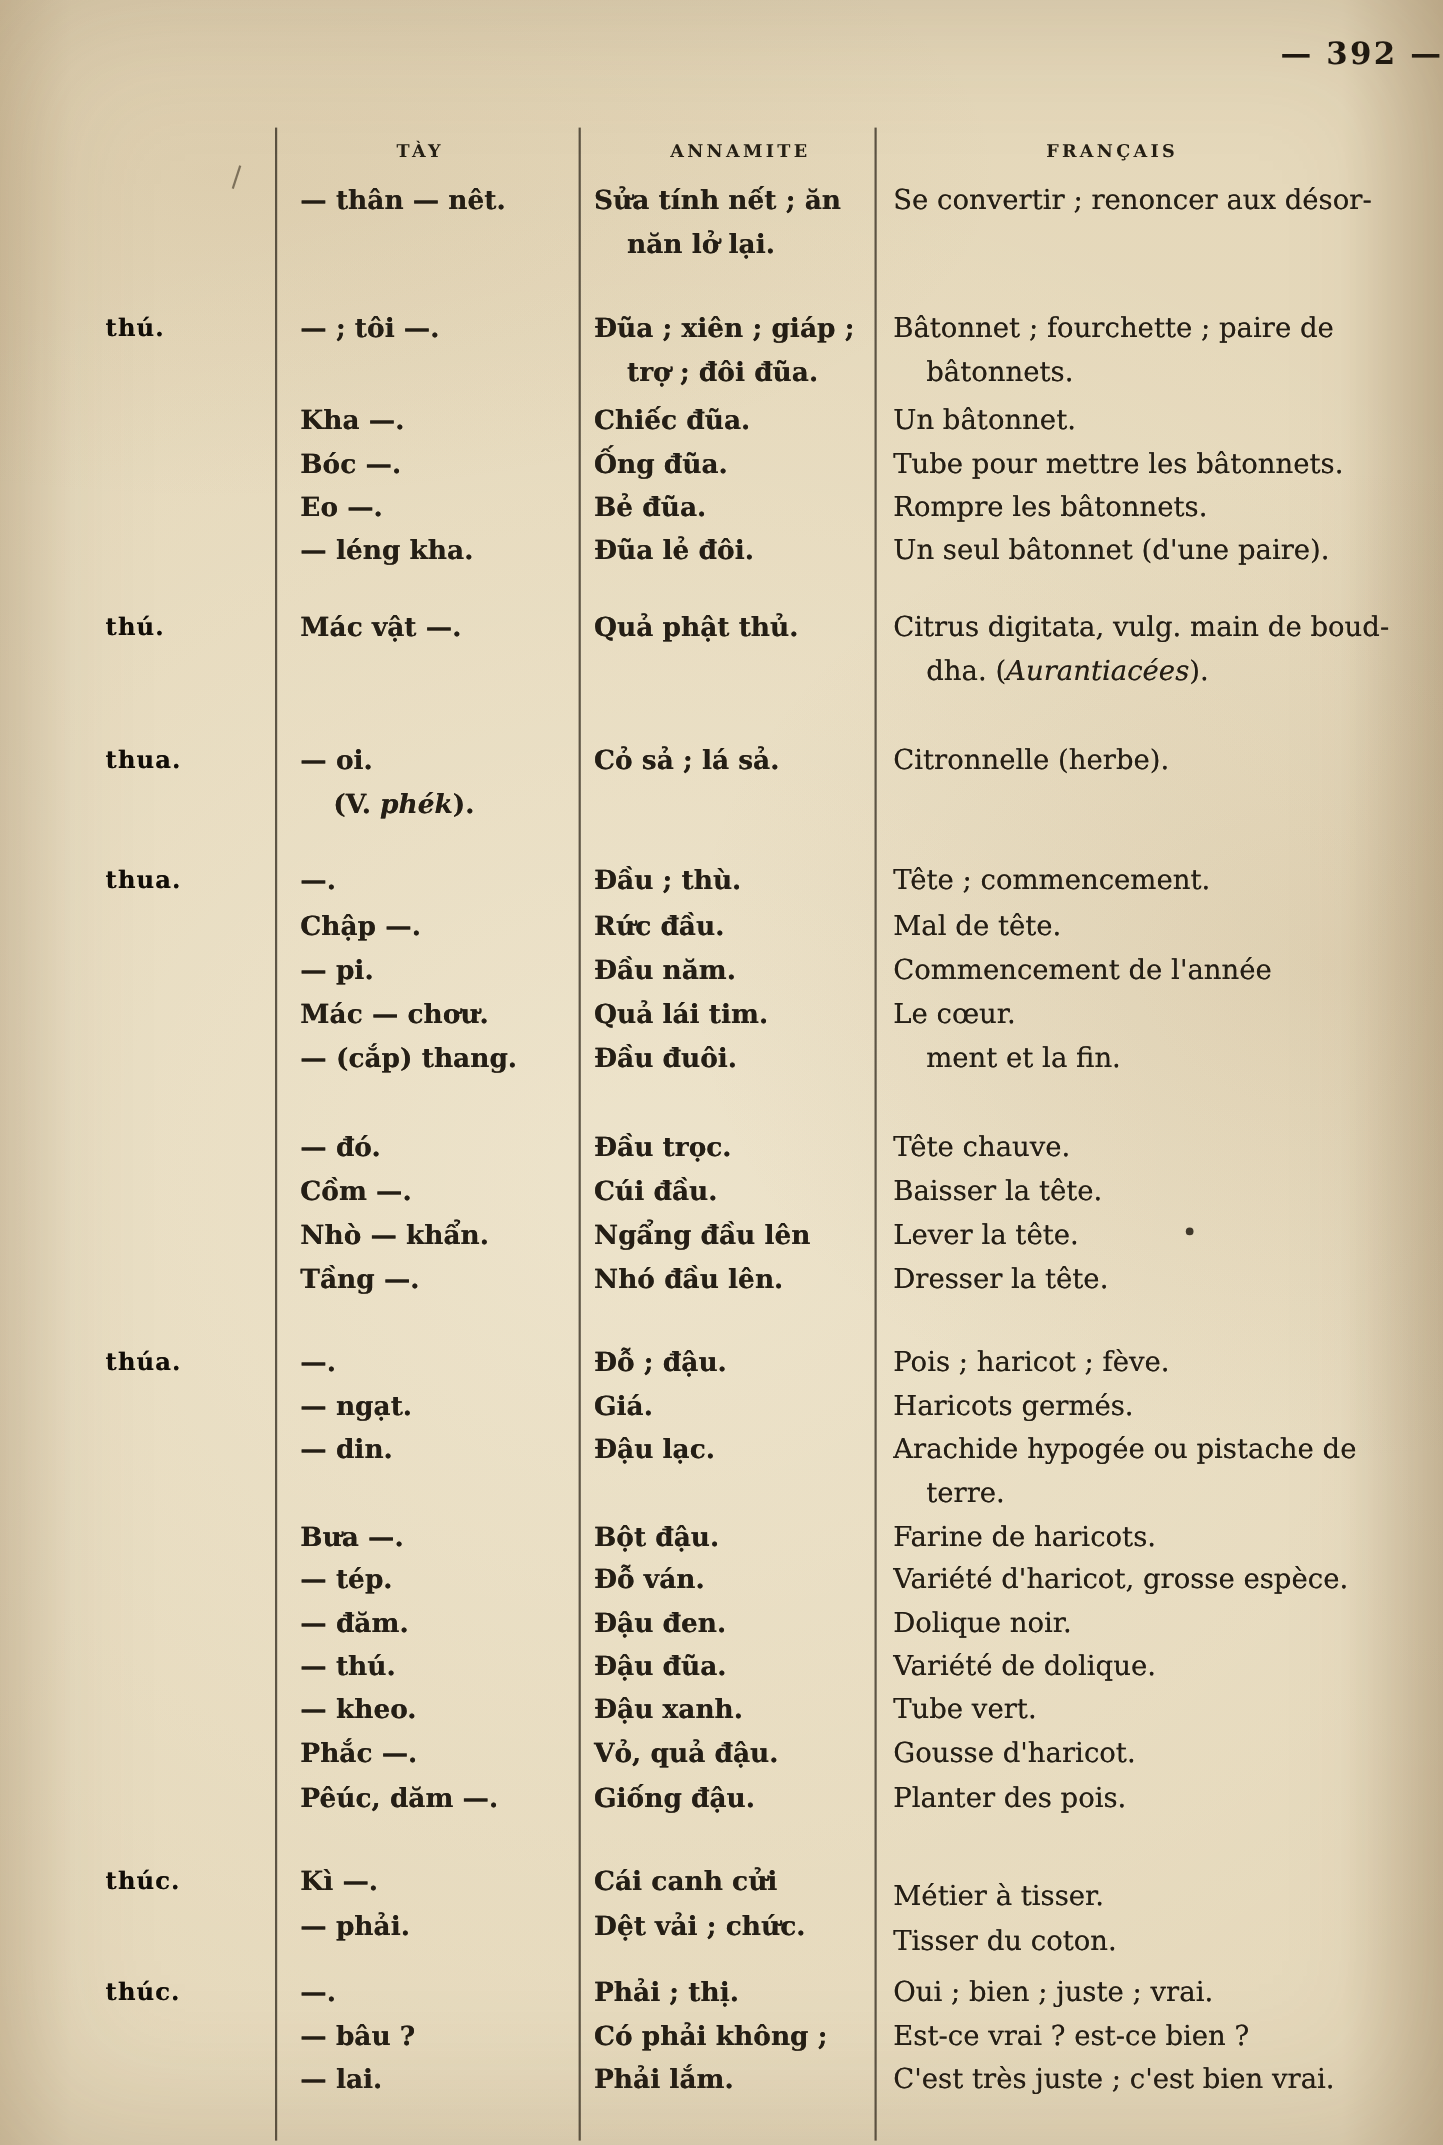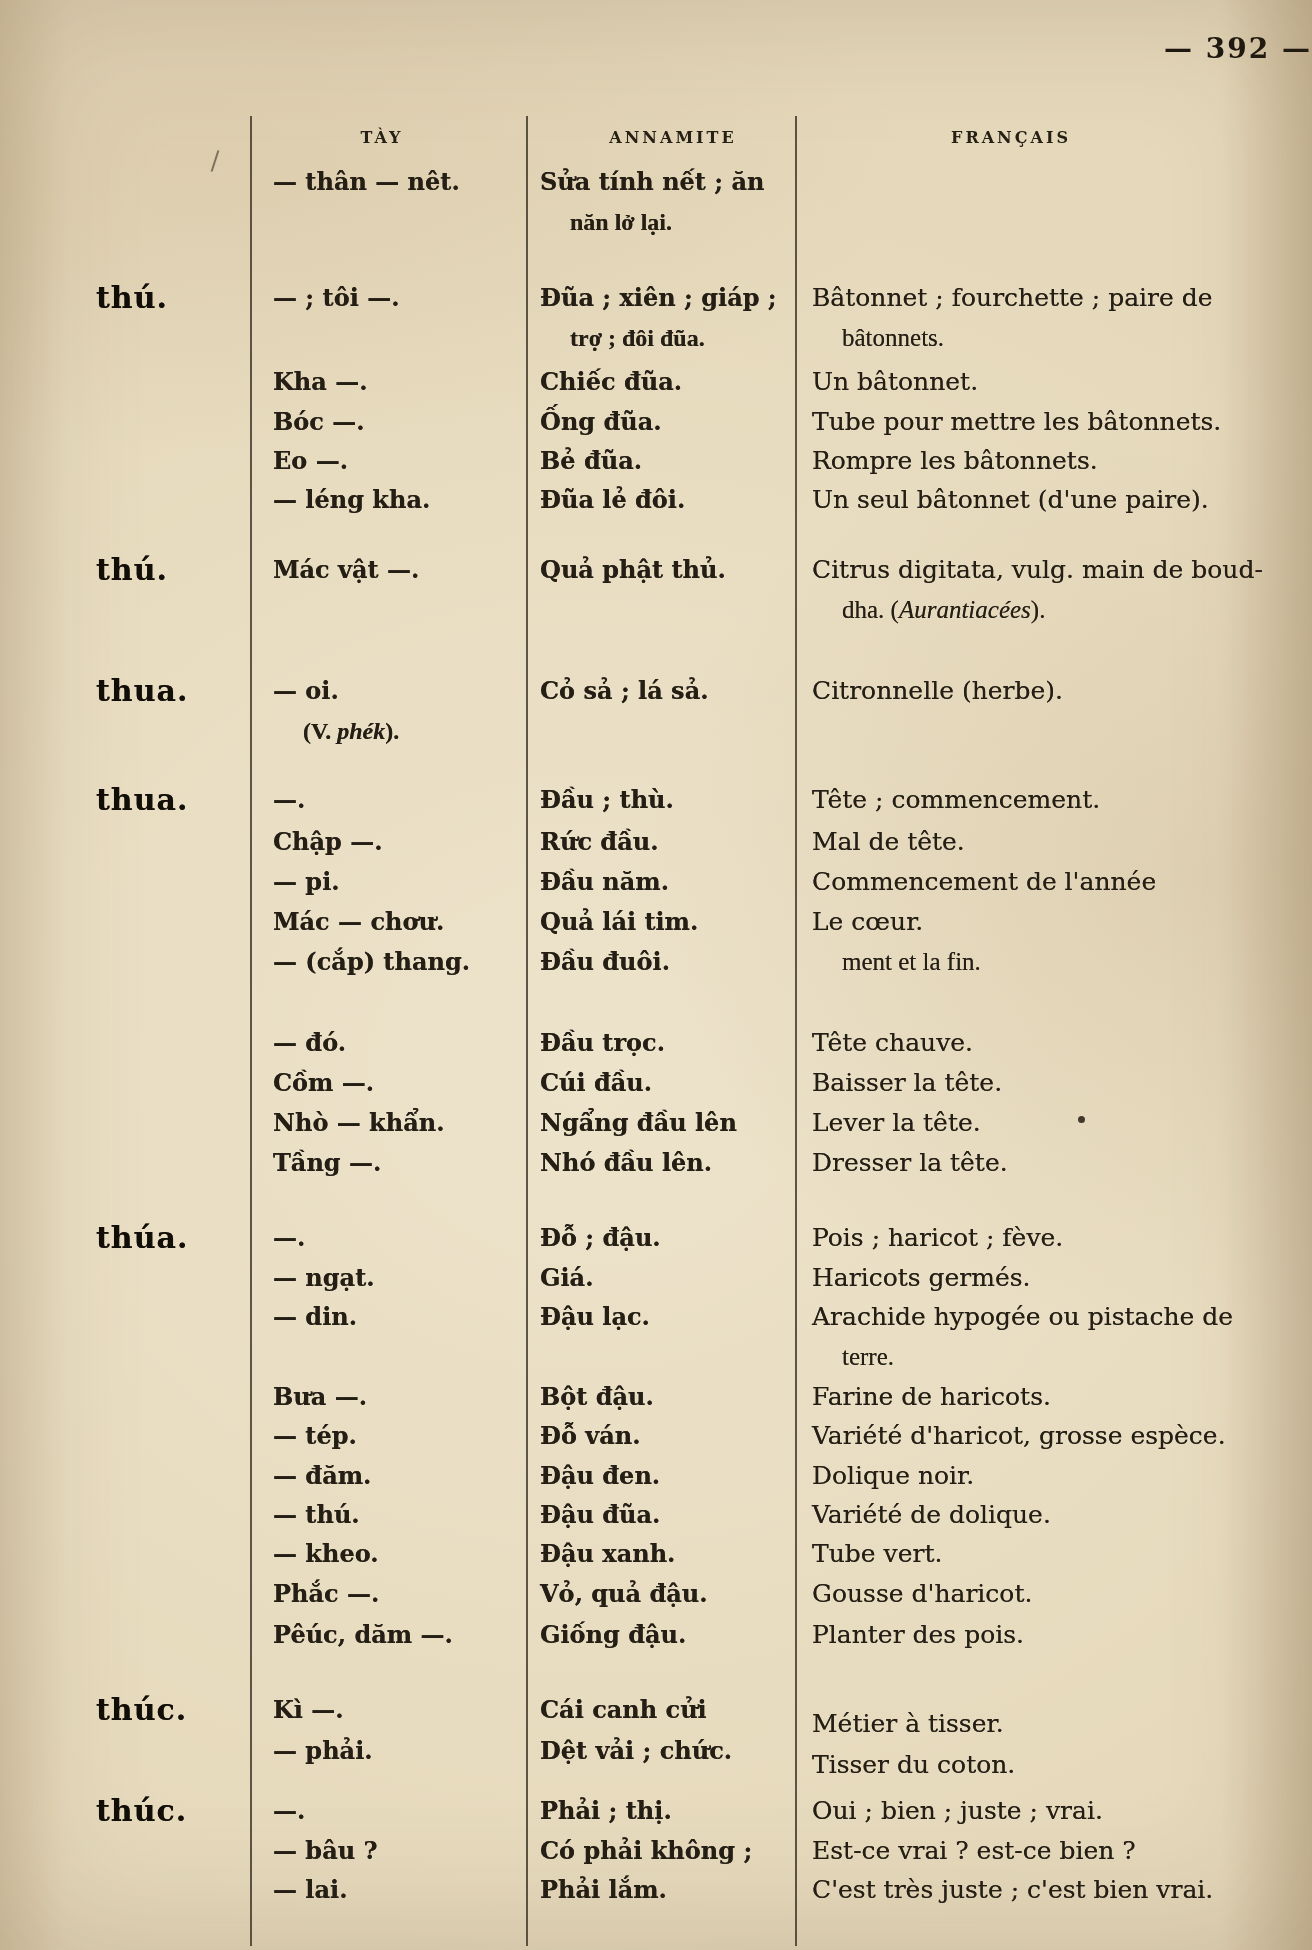--- a/index.html
+++ b/index.html
@@ -62,24 +62,24 @@
     position:absolute;left:0;width:100%;height:0;overflow:visible;
   }
   .cell{
     position:absolute;top:0;
     font-size:25px;
     text-shadow:0 0 0.5px rgba(36,30,20,0.75);
   }
   .cell .line{
     display:block;white-space:nowrap;line-height:40px;
   }
-  .cell .line.cont{padding-left:30px;font-family:Liberation Serif, serif;}
+  .cell .line.cont{padding-left:30px;}
   .hw{
     left:96px;
-    font-size:30px;font-weight:700;letter-spacing:1px;
+    font-size:22px;font-weight:700;letter-spacing:1px;
     color:#120e08;line-height:40px;white-space:nowrap;
   }
   .tay{left:273px;font-weight:700;font-size:24px;}
   .ann{left:540px;font-weight:700;font-size:24px;}
   .fr{left:812px;font-weight:400;font-size:25px;}
 
   .ink-dot{
     position:absolute;left:1078px;top:1116px;
     width:7px;height:7px;border-radius:50%;
     background:rgba(35,28,18,0.85);
@@ -108,20 +108,21 @@
   <div>
       <div class="row" style="top: 162px;">
         <div class="cell tay">
           <span class="line">— thân — nêt.</span>
         </div>
         <div class="cell ann">
           <span class="line">Sửa tính nết ; ăn</span>
           <span class="line cont">năn lở lại.</span>
         </div>
         <div class="cell fr">
+          <span class="line">Se convertir ; renoncer aux désor-</span>
         </div>
       </div>
       <div class="row" style="top: 278px;">
         <div class="cell hw">thú.</div>
         <div class="cell tay">
           <span class="line">— ; tôi —.</span>
         </div>
         <div class="cell ann">
           <span class="line">Đũa ; xiên ; giáp ;</span>
           <span class="line cont">trợ ; đôi đũa.</span>

